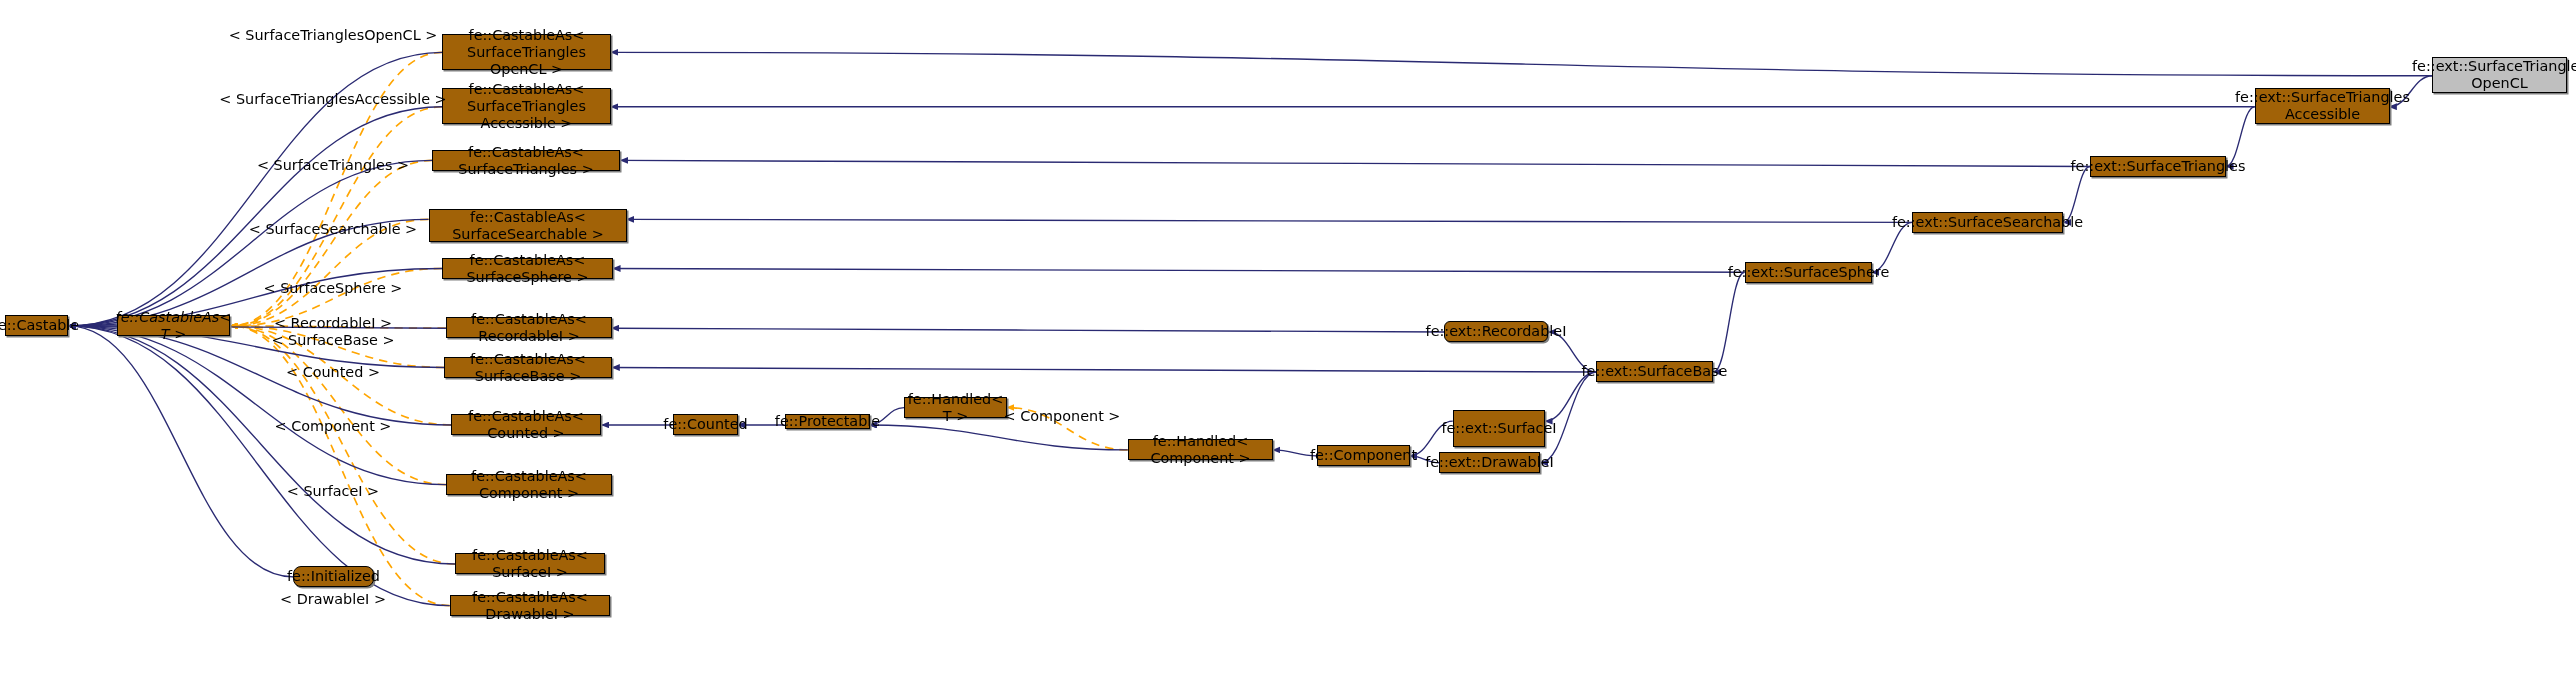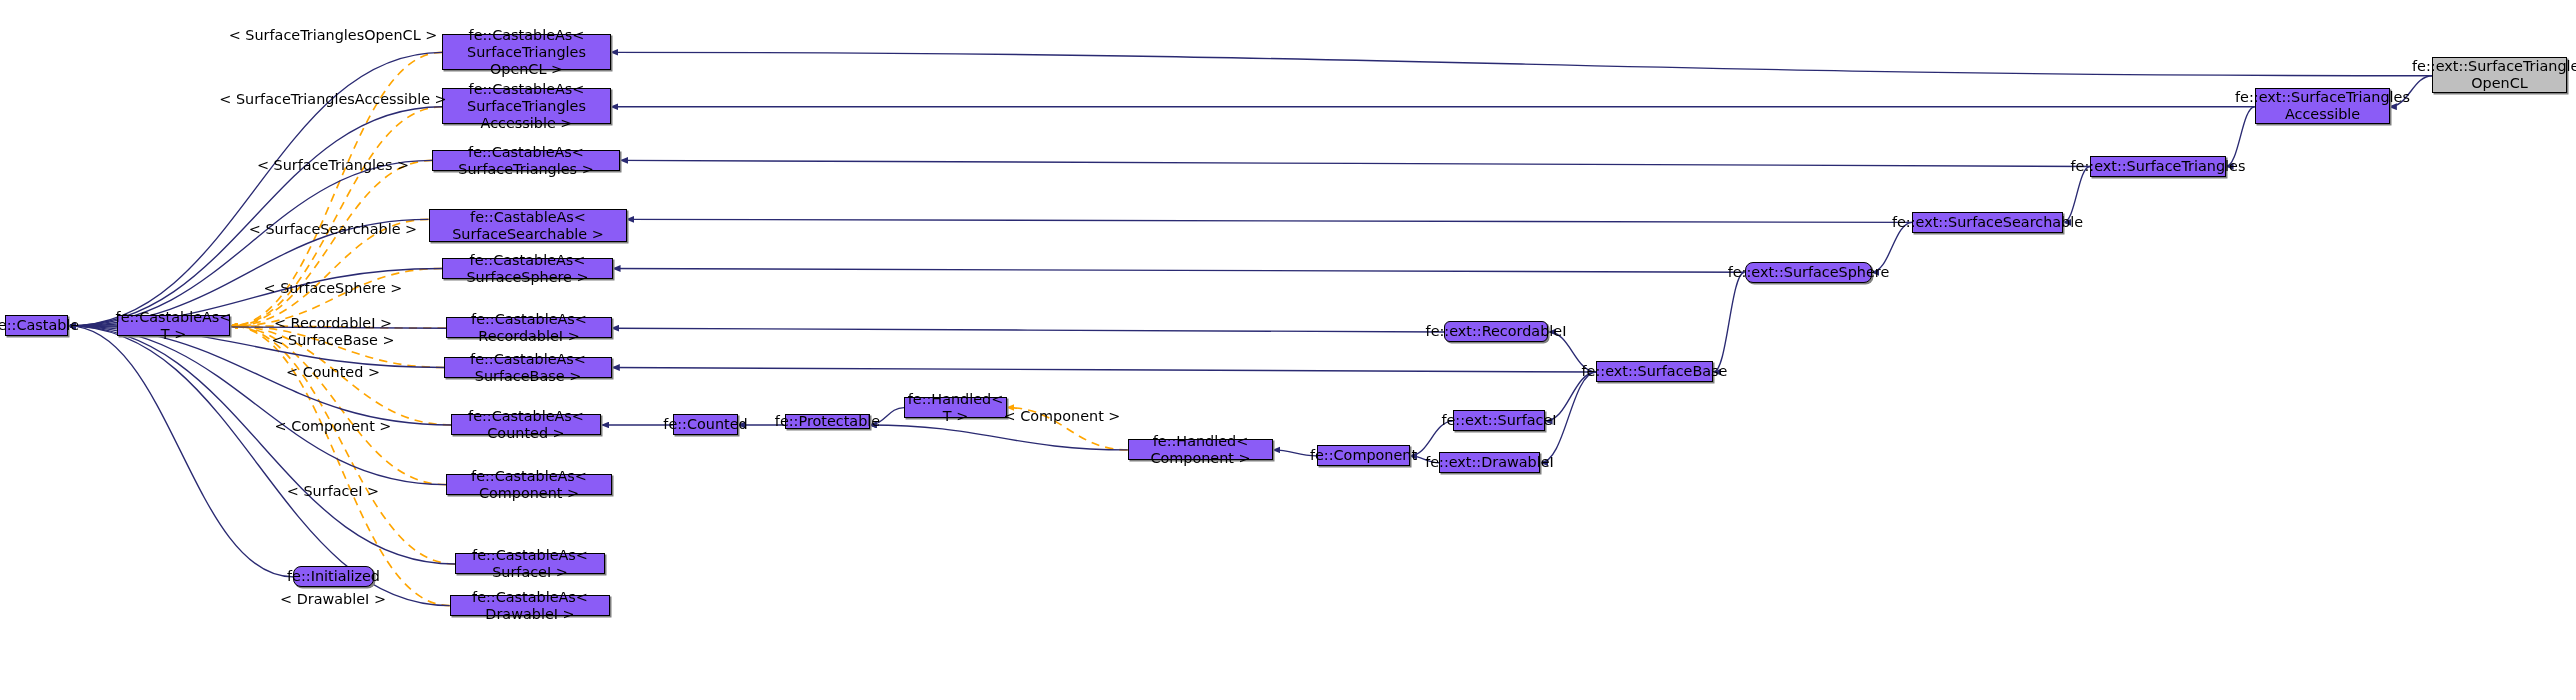--- a/index.html
+++ b/index.html
@@ -2,21 +2,21 @@
 <html style="font-size:12px"><head>
 <meta charset="utf-8">
 <style>
   html,body{margin:0;padding:0;background:#ffffff;}
   body{font-family:"DejaVu Sans","Liberation Sans",sans-serif;}
   #stage{position:relative;width:2576px;height:701px;background:#ffffff;overflow:hidden;}
   svg.edges{position:absolute;left:0;top:0;width:2576px;height:701px;}
   .node{
     position:absolute;
     box-sizing:border-box;
-    background:#8b5cf6;
+    background:#a16207;
     border:0.8px solid #000000;
     box-shadow:1.5px 1.5px 0 0 #808080;
     display:flex;align-items:center;justify-content:center;
     text-align:center;
     color:#000000;
     font-size:14.4px;
     line-height:1.18;
     white-space:pre-line;
     padding:1.5px 4.5px;
   }
@@ -88,45 +88,45 @@
         <path d="M2765,220 C2749.25,220 2745.75,294 2730,294" fill="none" stroke="#2a2a72" stroke-width="1.8" marker-end="url(#ar-inh)"></path>
         <path d="M2765,220 C1890.1999999999998,220 1695.8000000000002,212 821,212" fill="none" stroke="#2a2a72" stroke-width="1.8" marker-end="url(#ar-inh)"></path>
         <path d="M2983,141 C2965.9,141 2962.1,220 2945,220" fill="none" stroke="#2a2a72" stroke-width="1.8" marker-end="url(#ar-inh)"></path>
         <path d="M2983,141 L808,141" fill="none" stroke="#2a2a72" stroke-width="1.8" marker-end="url(#ar-inh)"></path>
         <path d="M3218,100 C3192.35,100 3186.65,141 3161,141" fill="none" stroke="#2a2a72" stroke-width="1.8" marker-end="url(#ar-inh)"></path>
         <path d="M3218,100 C2133.5,100 1892.5,69 808,69" fill="none" stroke="#2a2a72" stroke-width="1.8" marker-end="url(#ar-inh)"></path>
       </g>
   </svg>
   <div id="node-layer">
       <div class="node" style="left: 4.5px; top: 315px; width: 63px; height: 21px;">fe::Castable</div>
-      <div class="node" style="left: 117px; top: 315px; width: 113px; height: 21px;">fe::CastableAs&lt; T &gt;</div>
+      <div class="node" style="left: 117px; top: 315px; width: 113px; height: 21px; font-style: italic;">fe::CastableAs&lt; T &gt;</div>
       <div class="node" style="left: 442px; top: 34px; width: 169px; height: 36px;">fe::CastableAs&lt; SurfaceTriangles
 OpenCL &gt;</div>
       <div class="node" style="left: 442px; top: 88px; width: 169px; height: 36px;">fe::CastableAs&lt; SurfaceTriangles
 Accessible &gt;</div>
       <div class="node" style="left: 432px; top: 150px; width: 188px; height: 21px;">fe::CastableAs&lt; SurfaceTriangles &gt;</div>
       <div class="node" style="left: 429px; top: 209px; width: 198px; height: 33px;">fe::CastableAs&lt; SurfaceSearchable &gt;</div>
       <div class="node" style="left: 442px; top: 258px; width: 171px; height: 21px;">fe::CastableAs&lt; SurfaceSphere &gt;</div>
       <div class="node" style="left: 446px; top: 317px; width: 166px; height: 21px;">fe::CastableAs&lt; RecordableI &gt;</div>
       <div class="node" style="left: 444px; top: 357px; width: 168px; height: 21px;">fe::CastableAs&lt; SurfaceBase &gt;</div>
       <div class="node" style="left: 451px; top: 414px; width: 150px; height: 21px;">fe::CastableAs&lt; Counted &gt;</div>
       <div class="node" style="left: 673px; top: 414px; width: 65px; height: 21px;">fe::Counted</div>
       <div class="node" style="left: 785px; top: 414px; width: 85px; height: 15px;">fe::Protectable</div>
       <div class="node" style="left: 904px; top: 397px; width: 103px; height: 21px;">fe::Handled&lt; T &gt;</div>
       <div class="node" style="left: 1128px; top: 439px; width: 145px; height: 21px;">fe::Handled&lt; Component &gt;</div>
       <div class="node" style="left: 1317px; top: 445px; width: 93px; height: 21px;">fe::Component</div>
-      <div class="node" style="left: 1453px; top: 410px; width: 92px; height: 21px;">fe::ext::SurfaceI</div>
+      <div class="node" style="left: 1453px; top: 410px; width: 92px; height: 37px;">fe::ext::SurfaceI</div>
       <div class="node" style="left: 1439px; top: 452px; width: 101px; height: 21px;">fe::ext::DrawableI</div>
       <div class="node" style="left: 446px; top: 474px; width: 166px; height: 21px;">fe::CastableAs&lt; Component &gt;</div>
       <div class="node" style="left: 455px; top: 553px; width: 150px; height: 21px;">fe::CastableAs&lt; SurfaceI &gt;</div>
       <div class="node" style="left: 450px; top: 595px; width: 160px; height: 21px;">fe::CastableAs&lt; DrawableI &gt;</div>
       <div class="node" style="left: 293px; top: 566px; width: 81px; height: 21px; border-radius: 8px;">fe::Initialized</div>
       <div class="node" style="left: 1444px; top: 321px; width: 104px; height: 21px; border-radius: 6px;">fe::ext::RecordableI</div>
       <div class="node" style="left: 1596px; top: 361px; width: 117px; height: 21px;">fe::ext::SurfaceBase</div>
-      <div class="node" style="left: 1745px; top: 262px; width: 127px; height: 21px; border-radius: 8px;">fe::ext::SurfaceSphere</div>
+      <div class="node" style="left: 1745px; top: 262px; width: 127px; height: 21px;">fe::ext::SurfaceSphere</div>
       <div class="node" style="left: 1912px; top: 212px; width: 151px; height: 21px;">fe::ext::SurfaceSearchable</div>
       <div class="node" style="left: 2090px; top: 156px; width: 136px; height: 21px;">fe::ext::SurfaceTriangles</div>
       <div class="node" style="left: 2255px; top: 88px; width: 135px; height: 36px;">fe::ext::SurfaceTriangles
 Accessible</div>
       <div class="node current" style="left: 2432px; top: 57px; width: 135px; height: 36px;">fe::ext::SurfaceTriangles
 OpenCL</div>
     </div>
   <div id="label-layer">
       <div class="elabel" style="left: 333px; top: 35px;">&lt; SurfaceTrianglesOpenCL &gt;</div>
       <div class="elabel" style="left: 333px; top: 99px;">&lt; SurfaceTrianglesAccessible &gt;</div>

